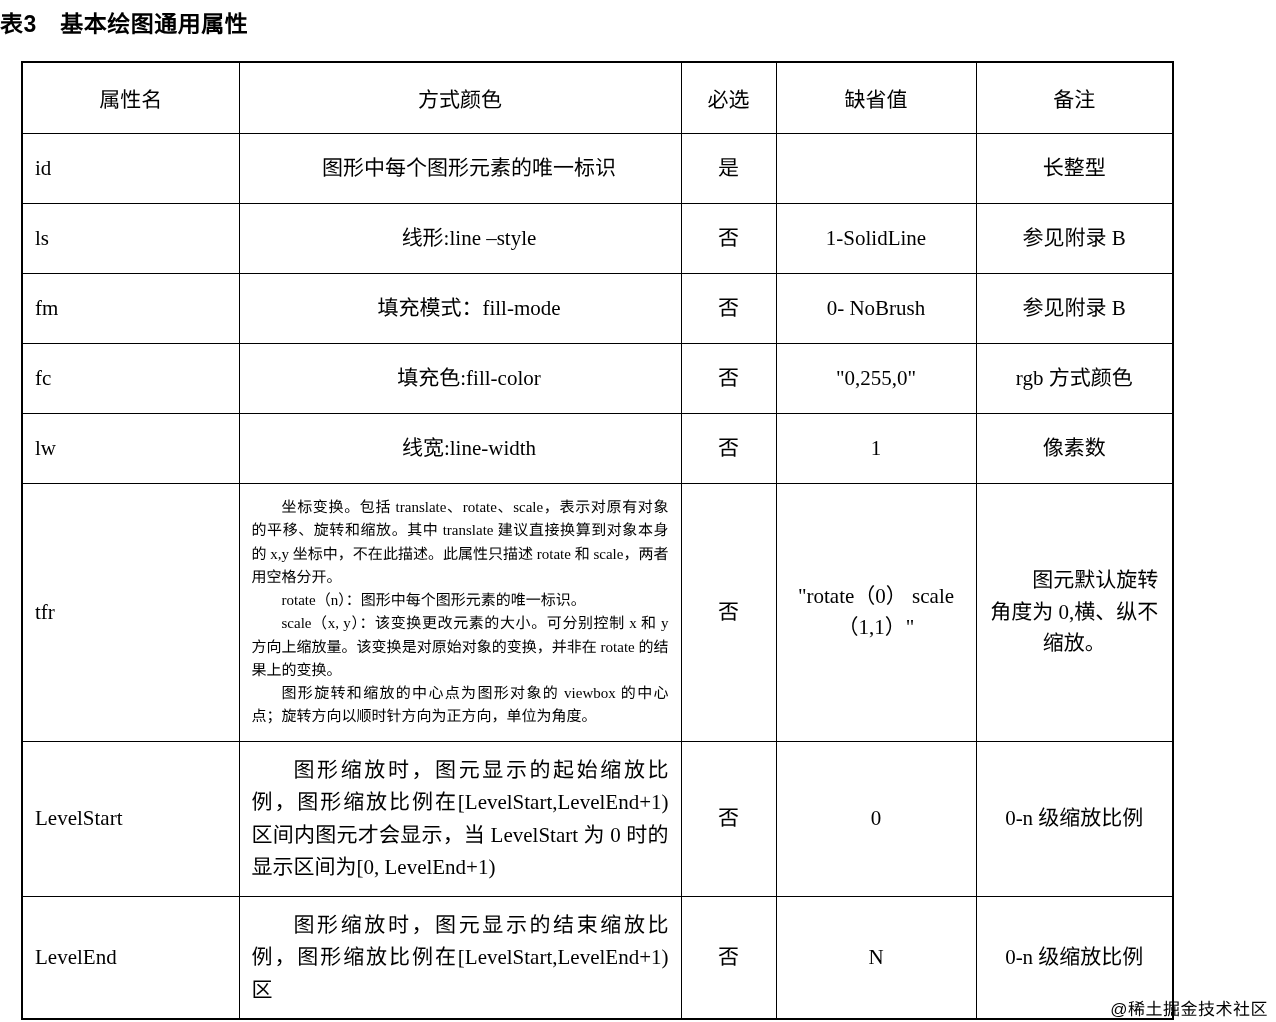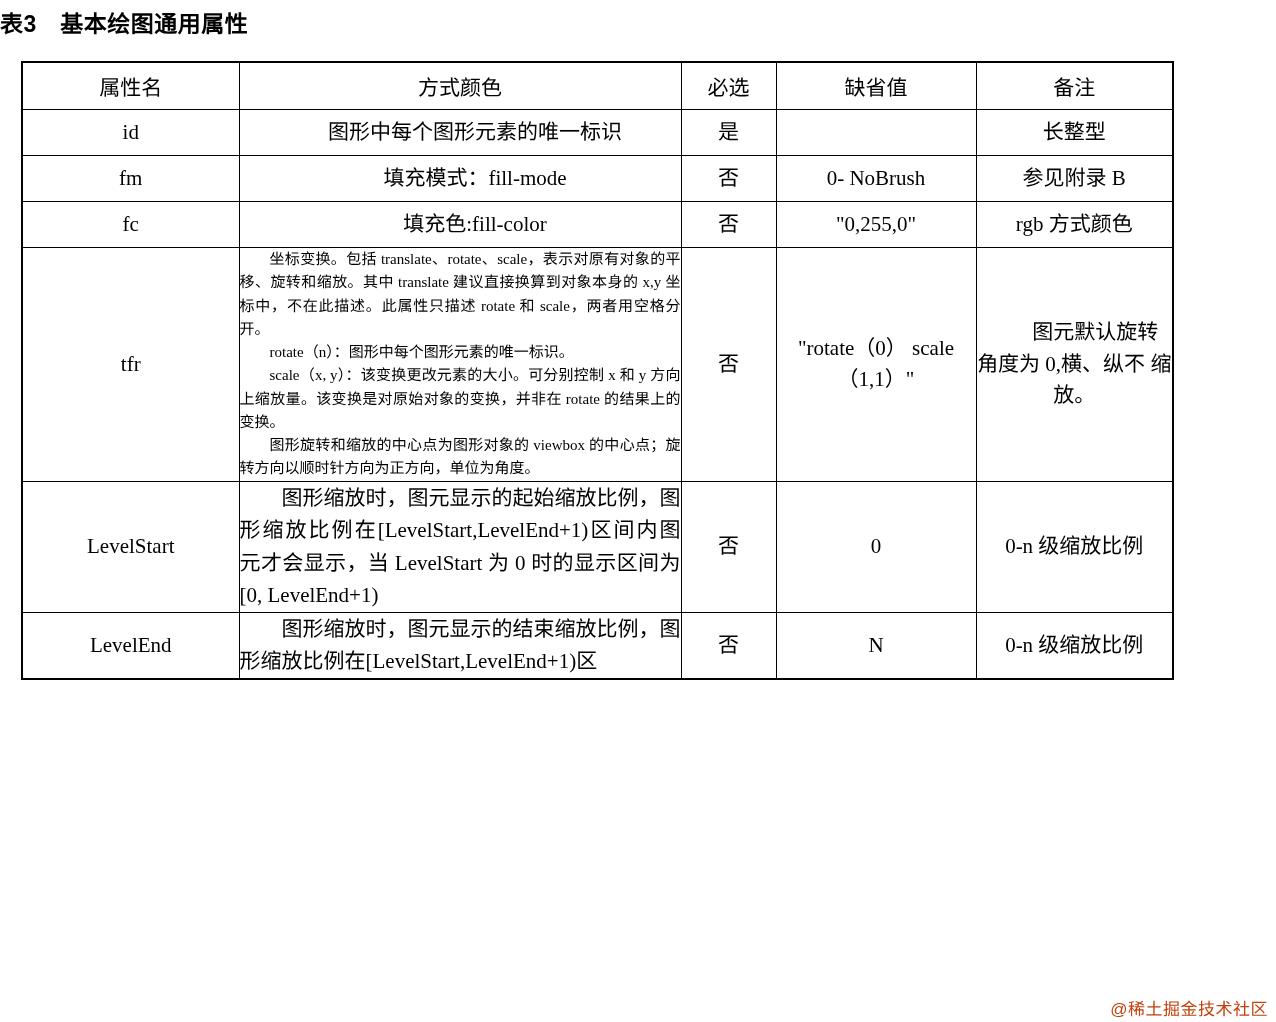--- a/index.html
+++ b/index.html
@@ -39,38 +39,37 @@
   table.attr-table {
     border-collapse: collapse;
     table-layout: fixed;
     width: 1151px;
     border: 2.5px solid #000;
   }
   table.attr-table td,
   table.attr-table th {
     border: 1.6px solid #000;
     vertical-align: middle;
-    padding: 0;
+    padding: 12px;
   }
   
   col.c-name  { width: 217px; }
   col.c-mean  { width: 442px; }
   col.c-req   { width: 95px;  }
   col.c-def   { width: 200px; }
   col.c-note  { width: 197px; }
 
   .hdr td {
     text-align: center;
     font-size: 21px;
     height: 46px;
     font-family: "Liberation Serif", "DejaVu Serif", serif;
   }
 
   .cell-name {
-    text-align: center;
     font-size: 21px;
     line-height: 1.35;
   }
   .cell-meaning {
     text-align: center;
     font-size: 21px;
     line-height: 1.35;
     padding: 0 8px 0 12px;
   }
   .cell-req,
@@ -122,21 +121,21 @@
   .levelcell p { margin: 0; }
   .levelcell p.ind { text-indent: 2em; }
 
   
   .watermark {
     position: absolute;
     right: 8px;
     bottom: 2px;
     font-family: "Liberation Sans", "DejaVu Sans", sans-serif;
     font-size: 17px;
-    color: #c2410c;
+    color: #000000;
     letter-spacing: 0.5px;
     white-space: nowrap;
     user-select: none;
   }
 </style>
 </head>
 <body>
 
 <div class="page-title">表3　基本绘图通用属性</div>
 
@@ -160,38 +159,52 @@
       </tr>
 
       <tr class="row-simple">
         <td class="cell-name">id</td>
         <td class="cell-meaning">图形中每个图形元素的唯一标识</td>
         <td class="cell-req">是</td>
         <td class="cell-def"></td>
         <td class="cell-note">长整型</td>
       </tr>
 
+      <tr class="row-simple">
+        <td class="cell-name">ls</td>
+        <td class="cell-meaning">线形:line –style</td>
+        <td class="cell-req">否</td>
+        <td class="cell-def">1-SolidLine</td>
+        <td class="cell-note">参见附录 B</td>
+      </tr>
 
       <tr class="row-simple">
         <td class="cell-name">fm</td>
         <td class="cell-meaning">填充模式：fill-mode</td>
         <td class="cell-req">否</td>
         <td class="cell-def">0- NoBrush</td>
         <td class="cell-note">参见附录 B</td>
       </tr>
 
 
       <tr class="row-simple">
         <td class="cell-name">fc</td>
         <td class="cell-meaning">填充色:fill-color</td>
         <td class="cell-req">否</td>
         <td class="cell-def">"0,255,0"</td>
         <td class="cell-note">rgb 方式颜色</td>
       </tr>
 
+      <tr class="row-simple">
+        <td class="cell-name">lw</td>
+        <td class="cell-meaning">线宽:line-width</td>
+        <td class="cell-req">否</td>
+        <td class="cell-def">1</td>
+        <td class="cell-note">像素数</td>
+      </tr>
 
       <tr>
         <td class="cell-name">tfr</td>
         <td class="para">
           <p class="ind">坐标变换。包括 translate、rotate、scale，表示对原有对象的平移、旋转和缩放。其中 translate 建议直接换算到对象本身的 x,y 坐标中，不在此描述。此属性只描述 rotate 和 scale，两者用空格分开。</p>
           <p class="ind">rotate（n）：图形中每个图形元素的唯一标识。</p>
           <p class="ind">scale（x, y）：该变换更改元素的大小。可分别控制 x 和 y 方向上缩放量。该变换是对原始对象的变换，并非在 rotate 的结果上的变换。</p>
           <p class="ind">图形旋转和缩放的中心点为图形对象的 viewbox 的中心点；旋转方向以顺时针方向为正方向，单位为角度。</p>
         </td>
         <td class="cell-req">否</td>

